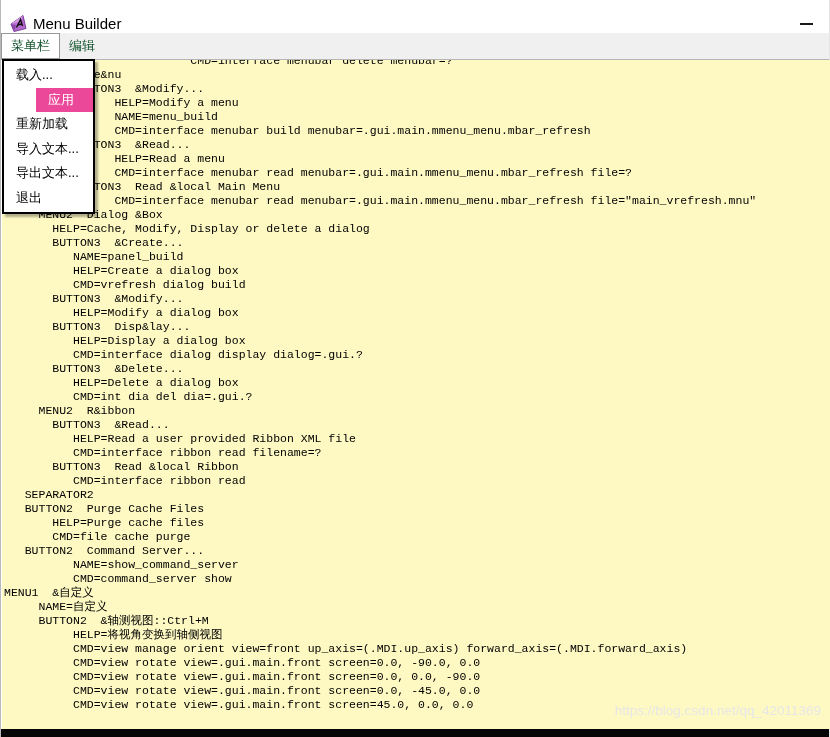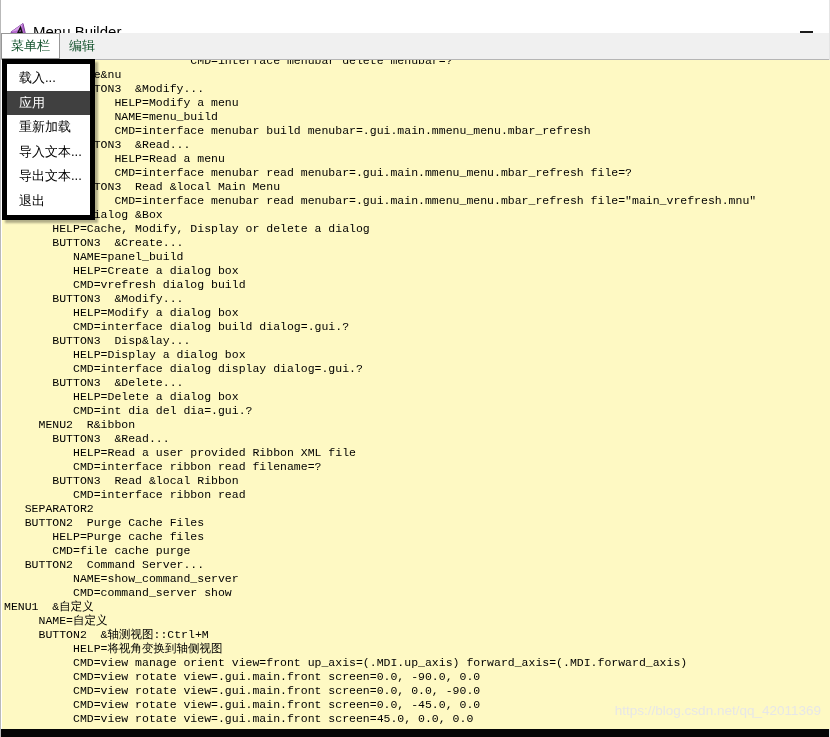--- a/index.html
+++ b/index.html
@@ -2,33 +2,33 @@
 <html><head>
 <meta charset="utf-8">
 <style>
   html,body{margin:0;padding:0;}
   body{
     width:830px;height:737px;position:relative;overflow:hidden;
     background:#ffffff;font-family:"Liberation Sans", sans-serif;
   }
   .window{position:absolute;inset:0;border-left:1px solid #b9b9b9;border-right:1px solid #e4e4e4;box-sizing:border-box;}
   
-  .titlebar{position:absolute;left:0;top:16px;width:100%;height:25px;background:#ffffff;}
+  .titlebar{position:absolute;left:0;top:8px;width:100%;height:25px;background:#ffffff;}
   .app-icon{position:absolute;left:8px;top:6px;width:20px;height:20px;}
   .title-text{position:absolute;left:32px;top:7px;font-size:15px;color:#000;}
   .min-btn{position:absolute;right:10px;top:6px;width:26px;height:20px;display:flex;align-items:center;justify-content:center;}
   .min-glyph{width:13px;height:2px;background:#1a1a1a;}
   
   .menubar{position:absolute;left:0;top:33px;width:100%;height:27px;background:#f0f0f0;border-bottom:1px solid #b5b5b5;box-sizing:border-box;display:flex;align-items:stretch;}
   .mb-item{display:flex;align-items:center;padding:0 9px;font-size:13px;color:#14532d;}
   .mb-item.open{background:#ffffff;border:1px solid #979797;}
   
-  .dropdown{position:absolute;left:1px;top:59px;width:93px;background:#ffffff;border:5px solid #000000;box-sizing:border-box;padding:2px 0;z-index:20;box-shadow:3px 3px 2px rgba(0,0,0,0.30);}
+  .dropdown{position:absolute;left:1px;top:59px;width:93px;background:#ffffff;border:2px solid #000000;box-sizing:border-box;padding:2px 0;z-index:20;box-shadow:3px 3px 2px rgba(0,0,0,0.30);}
   .mi{height:24.5px;line-height:24.5px;padding-left:12px;font-size:13px;color:#000;white-space:nowrap;}
-  .mi.sel{background:#404040;color:#ffffff;}
+  .mi.sel{background:#ec4899;color:#ffffff;margin-left:32px;}
   
   .editor{position:absolute;left:1px;top:60px;width:828px;height:669px;overflow:hidden;background:#fef9c3;}
   .editor-inner{margin-top:-6px;}
   .ln{height:14px;line-height:14px;font-family:"Liberation Mono","DejaVu Sans Mono",monospace;font-size:11.5px;color:#000;white-space:pre;padding-left:2px;}
   
   .watermark{position:absolute;right:8px;top:703px;font-size:13.5px;color:#e7e7e7;z-index:30;text-align:right;}
   .bottom-bar{position:absolute;left:0;top:729px;width:100%;height:8px;background:#050505;z-index:40;}
 </style>
 </head>
 <body>
@@ -69,21 +69,20 @@
         <div class="ln">          BUTTON3  Read &amp;local Main Menu</div>
         <div class="ln">                CMD=interface menubar read menubar=.gui.main.mmenu_menu.mbar_refresh file="main_vrefresh.mnu"</div>
         <div class="ln">     MENU2  Dialog &amp;Box</div>
         <div class="ln">       HELP=Cache, Modify, Display or delete a dialog</div>
         <div class="ln">       BUTTON3  &amp;Create...</div>
         <div class="ln">          NAME=panel_build</div>
         <div class="ln">          HELP=Create a dialog box</div>
         <div class="ln">          CMD=vrefresh dialog build</div>
         <div class="ln">       BUTTON3  &amp;Modify...</div>
         <div class="ln">          HELP=Modify a dialog box</div>
-        <div class="ln">          CMD=interface dialog build dialog=.gui.?</div>
         <div class="ln">       BUTTON3  Disp&amp;lay...</div>
         <div class="ln">          HELP=Display a dialog box</div>
         <div class="ln">          CMD=interface dialog display dialog=.gui.?</div>
         <div class="ln">       BUTTON3  &amp;Delete...</div>
         <div class="ln">          HELP=Delete a dialog box</div>
         <div class="ln">          CMD=int dia del dia=.gui.?</div>
         <div class="ln">     MENU2  R&amp;ibbon</div>
         <div class="ln">       BUTTON3  &amp;Read...</div>
         <div class="ln">          HELP=Read a user provided Ribbon XML file</div>
         <div class="ln">          CMD=interface ribbon read filename=?</div>

